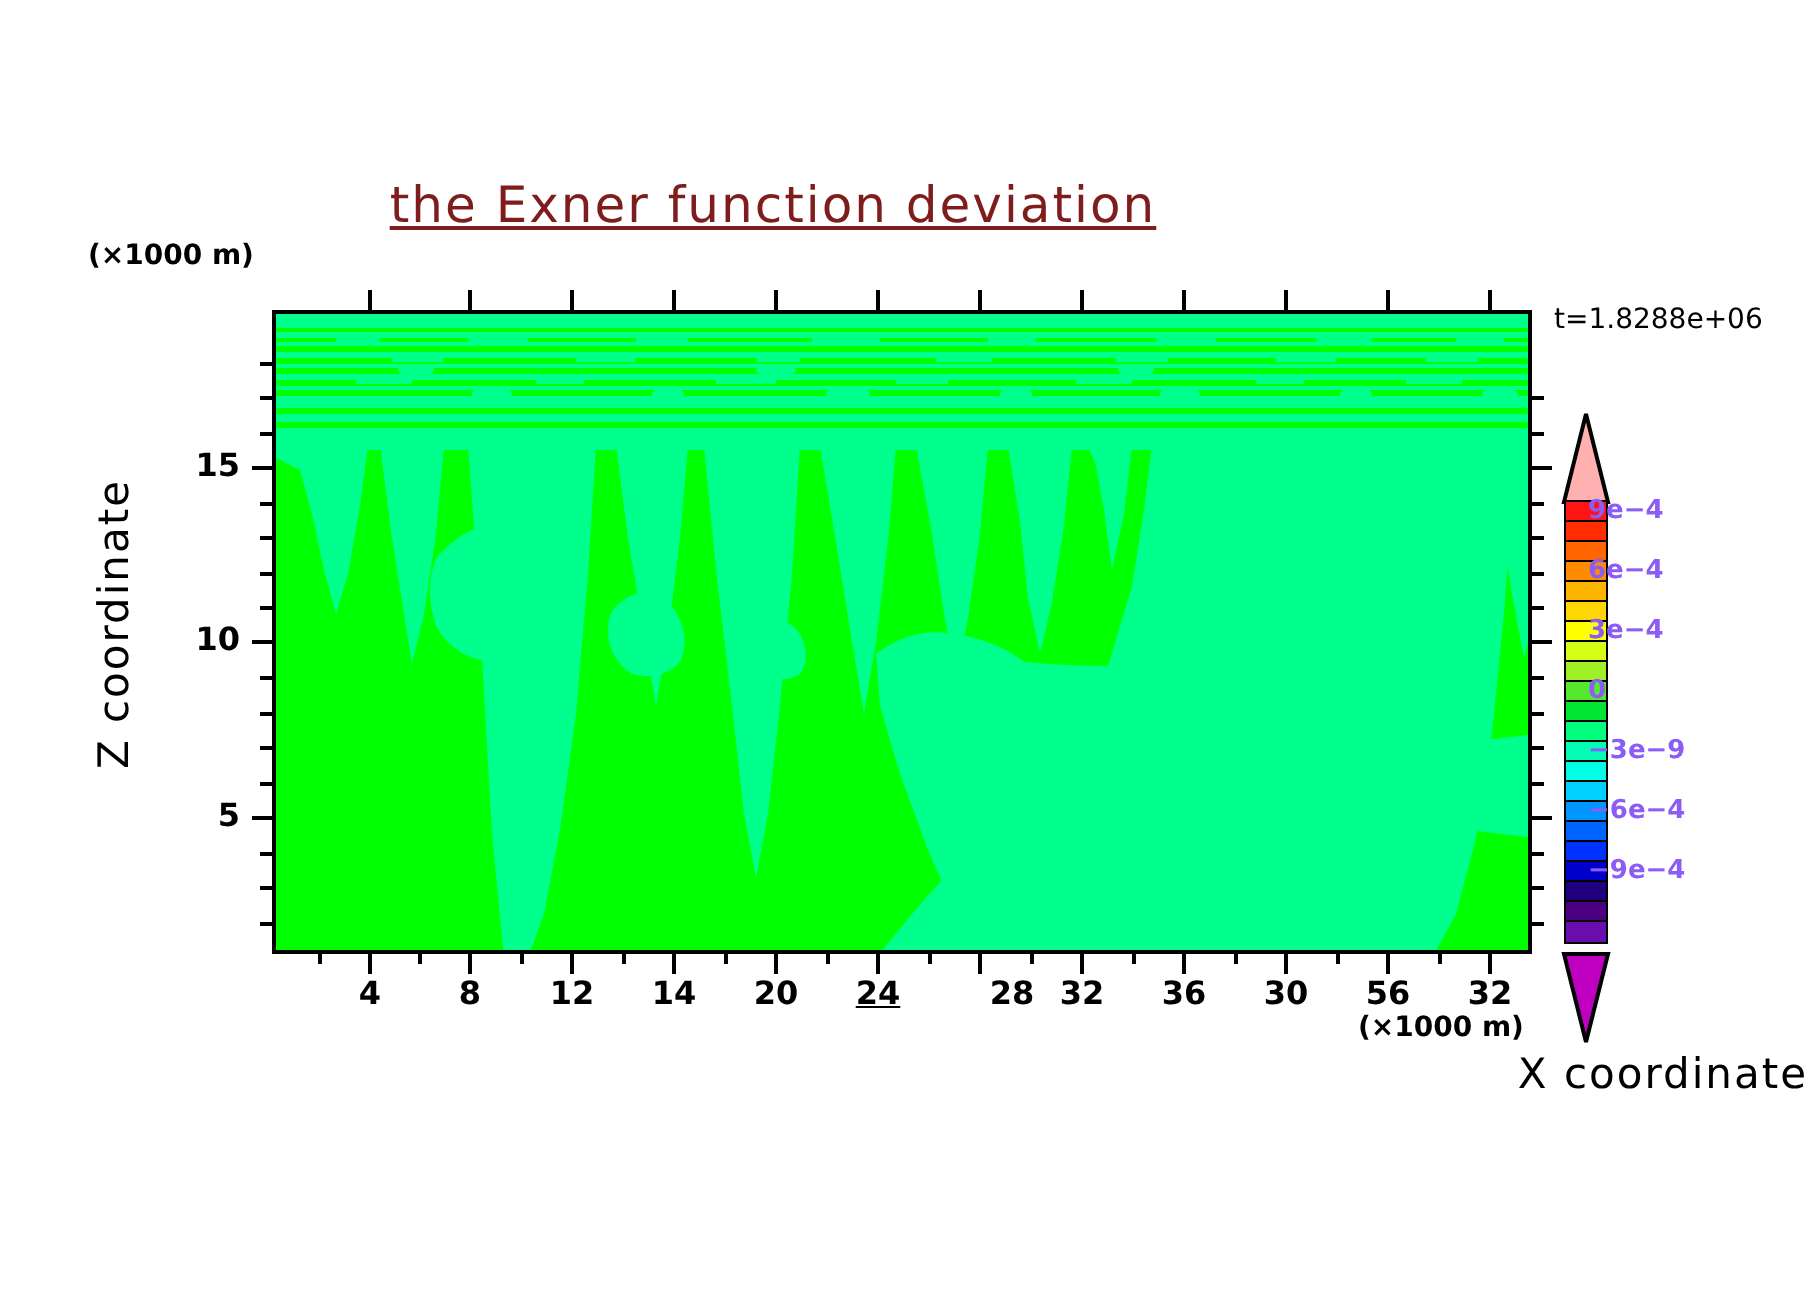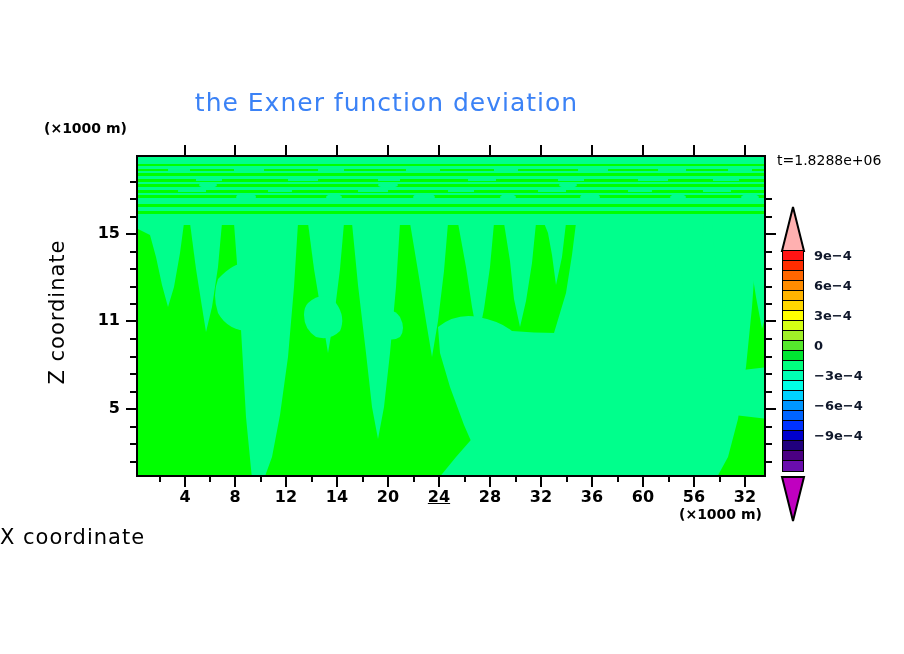--- a/index.html
+++ b/index.html
@@ -6,38 +6,39 @@
   body{
     width:904px;height:654px;background:#ffffff;
     font-family:"DejaVu Sans",sans-serif;
     position:relative;overflow:hidden;
   }
   .root{position:absolute;inset:0;}
 
   
   .title{
     position:absolute;left:0;top:88px;width:773px;
-    text-align:center;font-size:25px;color:#3b82f6;
+    text-align:center;font-size:25px;color:#7f1d1d;
     letter-spacing:1px;
+    text-decoration:underline;
   }
 
   .unit-top{
     position:absolute;left:44px;top:120px;
     font-size:14px;font-weight:bold;color:#000;letter-spacing:0px;
   }
   .unit-bottom{
     position:absolute;left:679px;top:506px;
     font-size:14px;font-weight:bold;color:#000;
   }
   .tstamp{
     position:absolute;left:777px;top:152px;
     font-size:14px;color:#000;white-space:nowrap;
   }
   .xaxis-label{
-    position:absolute;left:0;top:525px;width:904px;text-align:left;
+    position:absolute;left:0;top:525px;width:904px;text-align:right;
     font-size:21px;color:#000;letter-spacing:1px;
   }
   .yaxis-label{
     position:absolute;left:-43px;top:300px;width:200px;text-align:center;
     font-size:21px;color:#000;letter-spacing:1px;
     transform:rotate(-90deg);transform-origin:center center;
   }
 
   
   .plot-wrap{position:absolute;left:136px;top:155px;width:630px;height:322px;}
@@ -58,22 +59,22 @@
   .ticklabel-y{text-align:right;}
 
   
   .cbar{position:absolute;left:778px;top:206px;width:30px;height:318px;}
   .cbar-body{position:absolute;left:4px;top:44px;width:22px;height:228px;}
   .cb-seg{position:absolute;left:0;width:22px;box-sizing:border-box;
           border:1px solid #000;}
   .cb-cap{position:absolute;left:0;width:30px;height:46px;}
   .cb-cap svg{display:block;}
   .cb-label{
-    position:absolute;font-size:13px;font-weight:bold;color:#0f172a;
-    white-space:nowrap;left:36px;
+    position:absolute;font-size:13px;font-weight:bold;color:#8b5cf6;
+    white-space:nowrap;left:16px;
   }
 </style>
 </head>
 <body>
 
 <div class="root">
 
   <div class="title">the Exner function deviation</div>
 
   <div class="unit-top">(×1000 m)</div>
@@ -234,24 +235,24 @@
     <div class="tick tick-x" style="left:506px;top:-10px;height:10px;"></div>
     <div class="tick tick-x" style="left:557px;top:-10px;height:10px;"></div>
     <div class="tick tick-x" style="left:608px;top:-10px;height:10px;"></div>
 
     <div class="ticklabel" style="left:29px;top:332px;width:40px;">4</div>
     <div class="ticklabel" style="left:79px;top:332px;width:40px;">8</div>
     <div class="ticklabel" style="left:130px;top:332px;width:40px;">12</div>
     <div class="ticklabel" style="left:181px;top:332px;width:40px;">14</div>
     <div class="ticklabel" style="left:232px;top:332px;width:40px;">20</div>
     <div class="ticklabel" style="left:283px;top:332px;width:40px;text-decoration:underline;">24</div>
-    <div class="ticklabel" style="left:334px;top:332px;width:40px;">28</div>
+    <div class="ticklabel" style="left:350px;top:332px;width:40px;">28</div>
     <div class="ticklabel" style="left:385px;top:332px;width:40px;">32</div>
     <div class="ticklabel" style="left:436px;top:332px;width:40px;">36</div>
-    <div class="ticklabel" style="left:487px;top:332px;width:40px;">60</div>
+    <div class="ticklabel" style="left:487px;top:332px;width:40px;">30</div>
     <div class="ticklabel" style="left:538px;top:332px;width:40px;">56</div>
     <div class="ticklabel" style="left:589px;top:332px;width:40px;">32</div>
 
     <div class="tick tick-y" style="left:-10px;top:78px;width:10px;"></div>
     <div class="tick tick-y" style="left:-10px;top:165px;width:10px;"></div>
     <div class="tick tick-y" style="left:-10px;top:253px;width:10px;"></div>
 
     <div class="tick tick-y" style="left:-6px;top:43px;width:6px;"></div>
     <div class="tick tick-y" style="left:-6px;top:61px;width:6px;"></div>
     <div class="tick tick-y" style="left:-6px;top:96px;width:6px;"></div>
@@ -278,21 +279,21 @@
     <div class="tick tick-y" style="left:630px;top:148px;width:6px;"></div>
     <div class="tick tick-y" style="left:630px;top:183px;width:6px;"></div>
     <div class="tick tick-y" style="left:630px;top:201px;width:6px;"></div>
     <div class="tick tick-y" style="left:630px;top:218px;width:6px;"></div>
     <div class="tick tick-y" style="left:630px;top:236px;width:6px;"></div>
     <div class="tick tick-y" style="left:630px;top:271px;width:6px;"></div>
     <div class="tick tick-y" style="left:630px;top:288px;width:6px;"></div>
     <div class="tick tick-y" style="left:630px;top:306px;width:6px;"></div>
 
     <div class="ticklabel ticklabel-y" style="left:-58px;top:68px;width:42px;">15</div>
-    <div class="ticklabel ticklabel-y" style="left:-58px;top:155px;width:42px;">11</div>
+    <div class="ticklabel ticklabel-y" style="left:-58px;top:155px;width:42px;">10</div>
     <div class="ticklabel ticklabel-y" style="left:-58px;top:243px;width:42px;">5</div>
   </div>
 
   <div class="cbar">
 
     <div class="cb-cap" style="top:0;">
       <svg width="30" height="46" viewBox="0 0 30 46">
         <polygon points="15,1 26,45 4,45" fill="#ffb0b0" stroke="#000" stroke-width="2"></polygon>
       </svg>
     </div>
@@ -325,18 +326,18 @@
     <div class="cb-cap" style="top:270px;">
       <svg width="30" height="46" viewBox="0 0 30 46">
         <polygon points="15,45 26,1 4,1" fill="#c000c0" stroke="#000" stroke-width="2"></polygon>
       </svg>
     </div>
 
     <div class="cb-label" style="top:42px;">9e−4</div>
     <div class="cb-label" style="top:72px;">6e−4</div>
     <div class="cb-label" style="top:102px;">3e−4</div>
     <div class="cb-label" style="top:132px;">0</div>
-    <div class="cb-label" style="top:162px;">−3e−4</div>
+    <div class="cb-label" style="top:162px;">−3e−9</div>
     <div class="cb-label" style="top:192px;">−6e−4</div>
     <div class="cb-label" style="top:222px;">−9e−4</div>
   </div>
 
 </div>
 
 </body></html>

